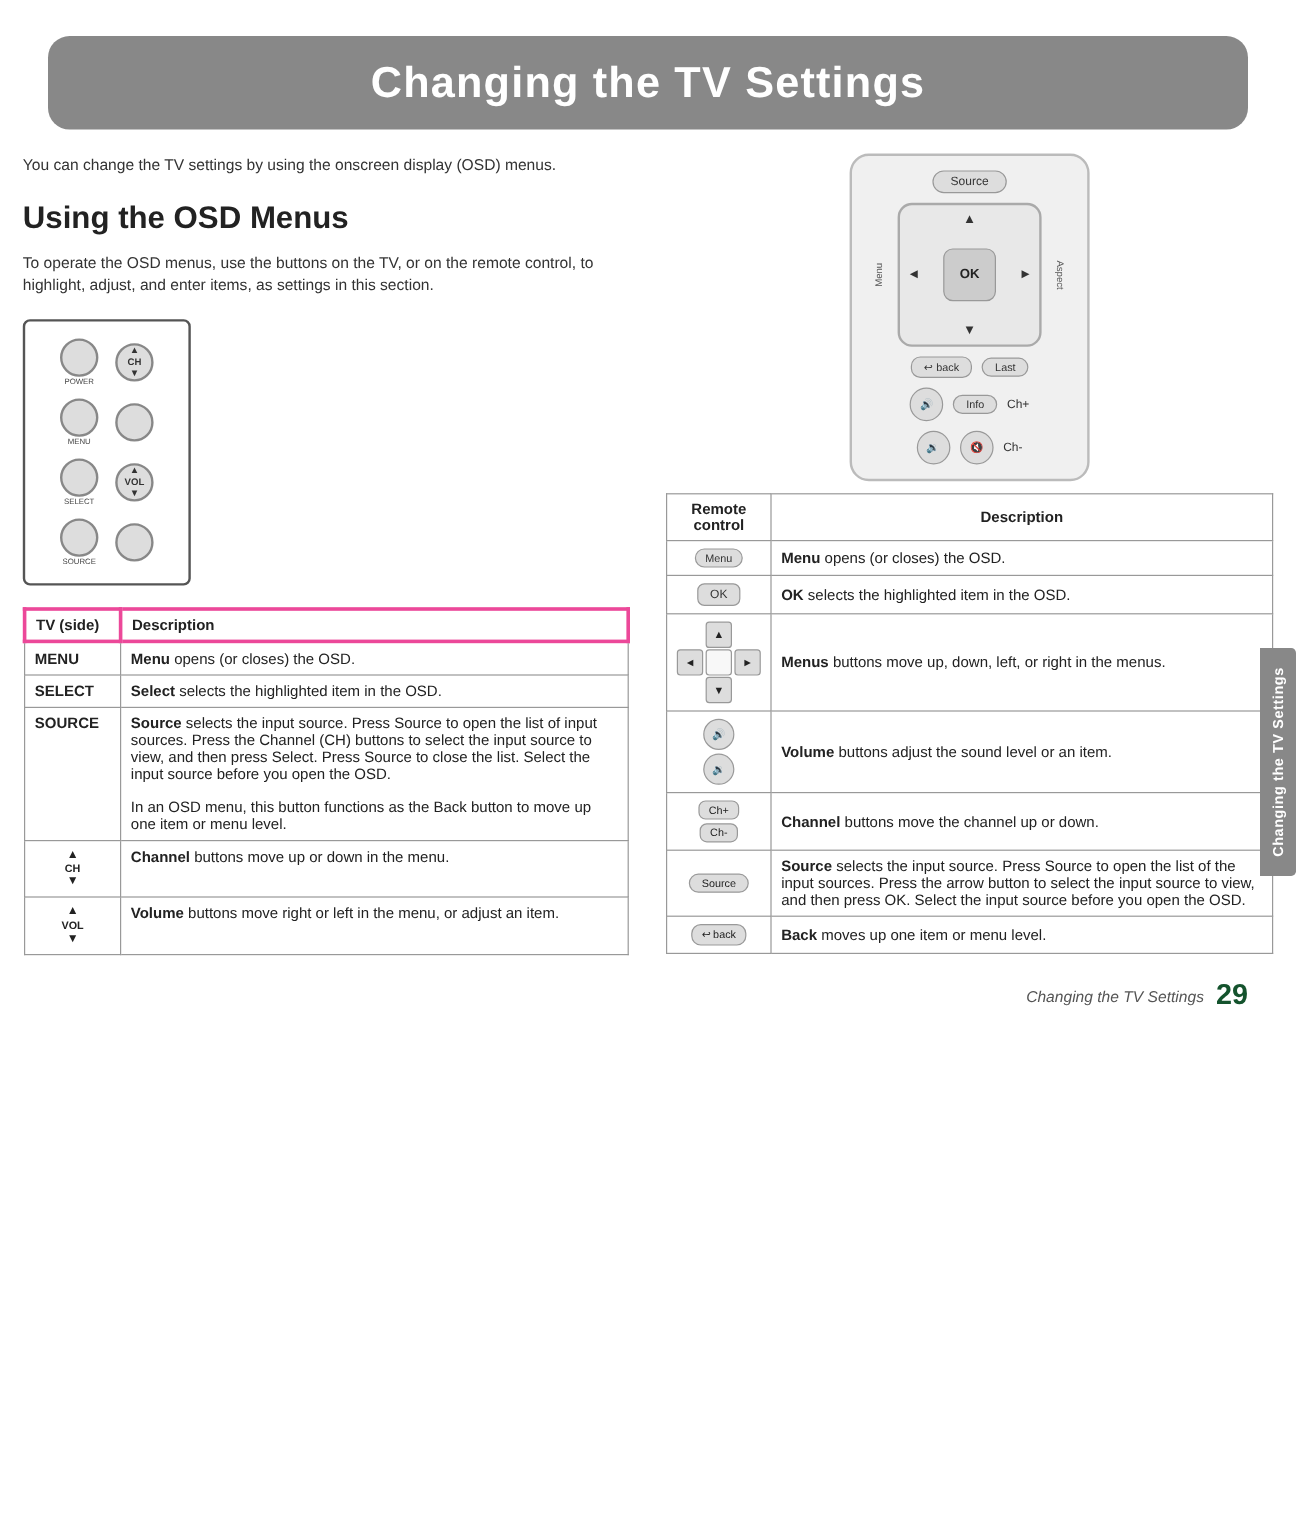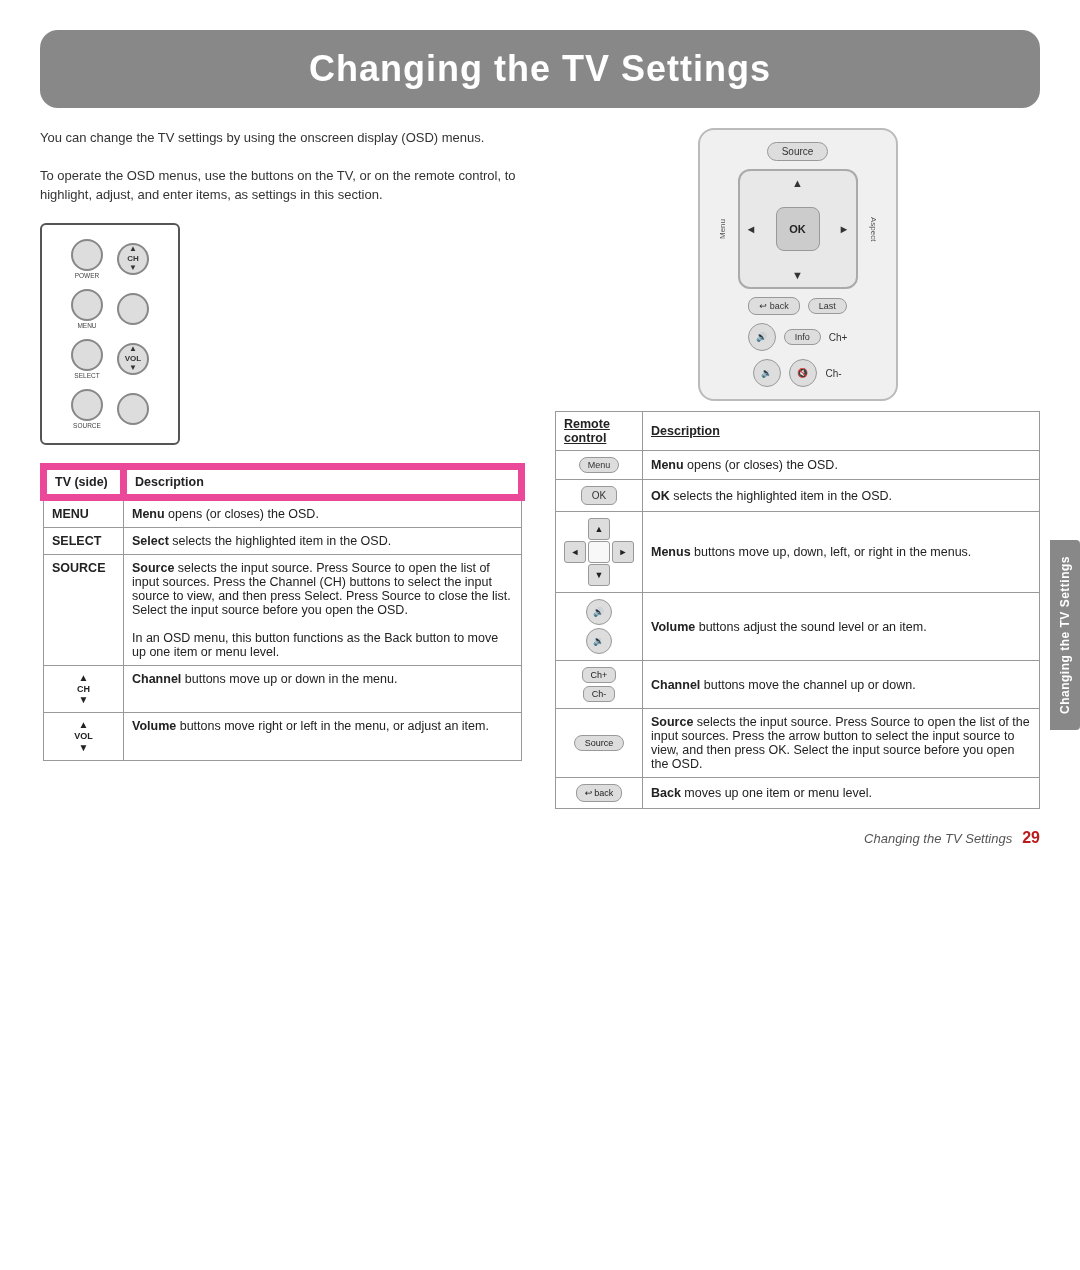--- a/index.html
+++ b/index.html
@@ -24,21 +24,21 @@
     .header h1 {
       color: #fff;
       font-size: 36px;
       font-weight: bold;
       letter-spacing: 1px;
     }
 
     
     .main-content {
       display: flex;
-      padding: 0 40px;
+      padding: 0 19px;
       gap: 30px;
     }
 
     .left-col {
       flex: 1;
       min-width: 0;
     }
 
     .right-col {
       flex: 1;
@@ -120,21 +120,21 @@
     .tv-table {
       width: 100%;
       border-collapse: collapse;
       font-size: 12.5px;
       margin-top: 8px;
     }
 
     .tv-table th {
       text-align: left;
       font-weight: bold;
-      border: 7px solid #ec4899;
+      border: 3px solid #ec4899;
       padding: 5px 8px;
       background: #fff;
     }
 
     .tv-table td {
       border: 1px solid #999;
       padding: 6px 8px;
       vertical-align: top;
     }
 
@@ -254,26 +254,25 @@
 
     
     .remote-table {
       width: 100%;
       border-collapse: collapse;
       font-size: 12.5px;
       margin-top: 8px;
     }
 
     .remote-table th {
-      text-align: left;
+      text-align: center;
       font-weight: bold;
       border: 1px solid #999;
       padding: 5px 8px;
       background: #fff;
-      text-decoration: underline;
     }
 
     .remote-table td {
       border: 1px solid #999;
       padding: 6px 8px;
       vertical-align: middle;
     }
 
     .remote-table td:first-child {
       text-align: center;
@@ -386,24 +385,24 @@
       justify-content: flex-end;
       align-items: center;
       padding: 20px 40px 10px 40px;
       font-style: italic;
       font-size: 13px;
       color: #555;
       gap: 10px;
     }
 
     .footer-page {
-      font-size: 16px;
+      font-size: 24px;
       font-weight: bold;
       font-style: normal;
-      color: #b91c1c;
+      color: #14532d;
     }
 
     
     .side-tab {
       position: absolute;
       right: 0;
       top: 50%;
       transform: translateY(-50%);
       background: #888;
       color: #fff;
@@ -438,20 +437,21 @@
 
 <div class="header">
   <h1>Changing the TV Settings</h1>
 </div>
 
 <div class="main-content">
 
   <div class="left-col">
     <p class="intro-text">You can change the TV settings by using the onscreen display (OSD) menus.</p>
 
+    <h2 class="section-heading">Using the OSD Menus</h2>
     <p class="section-desc">To operate the OSD menus, use the buttons on the TV, or on the remote control, to highlight, adjust, and enter items, as settings in this section.</p>
 
     <div class="tv-panel-illus">
       <div class="tv-row">
         <div class="tv-btn-group">
           <div class="tv-btn"></div>
           <div class="tv-btn-label">POWER</div>
         </div>
         <div class="tv-btn-group">
           <div class="tv-btn">

